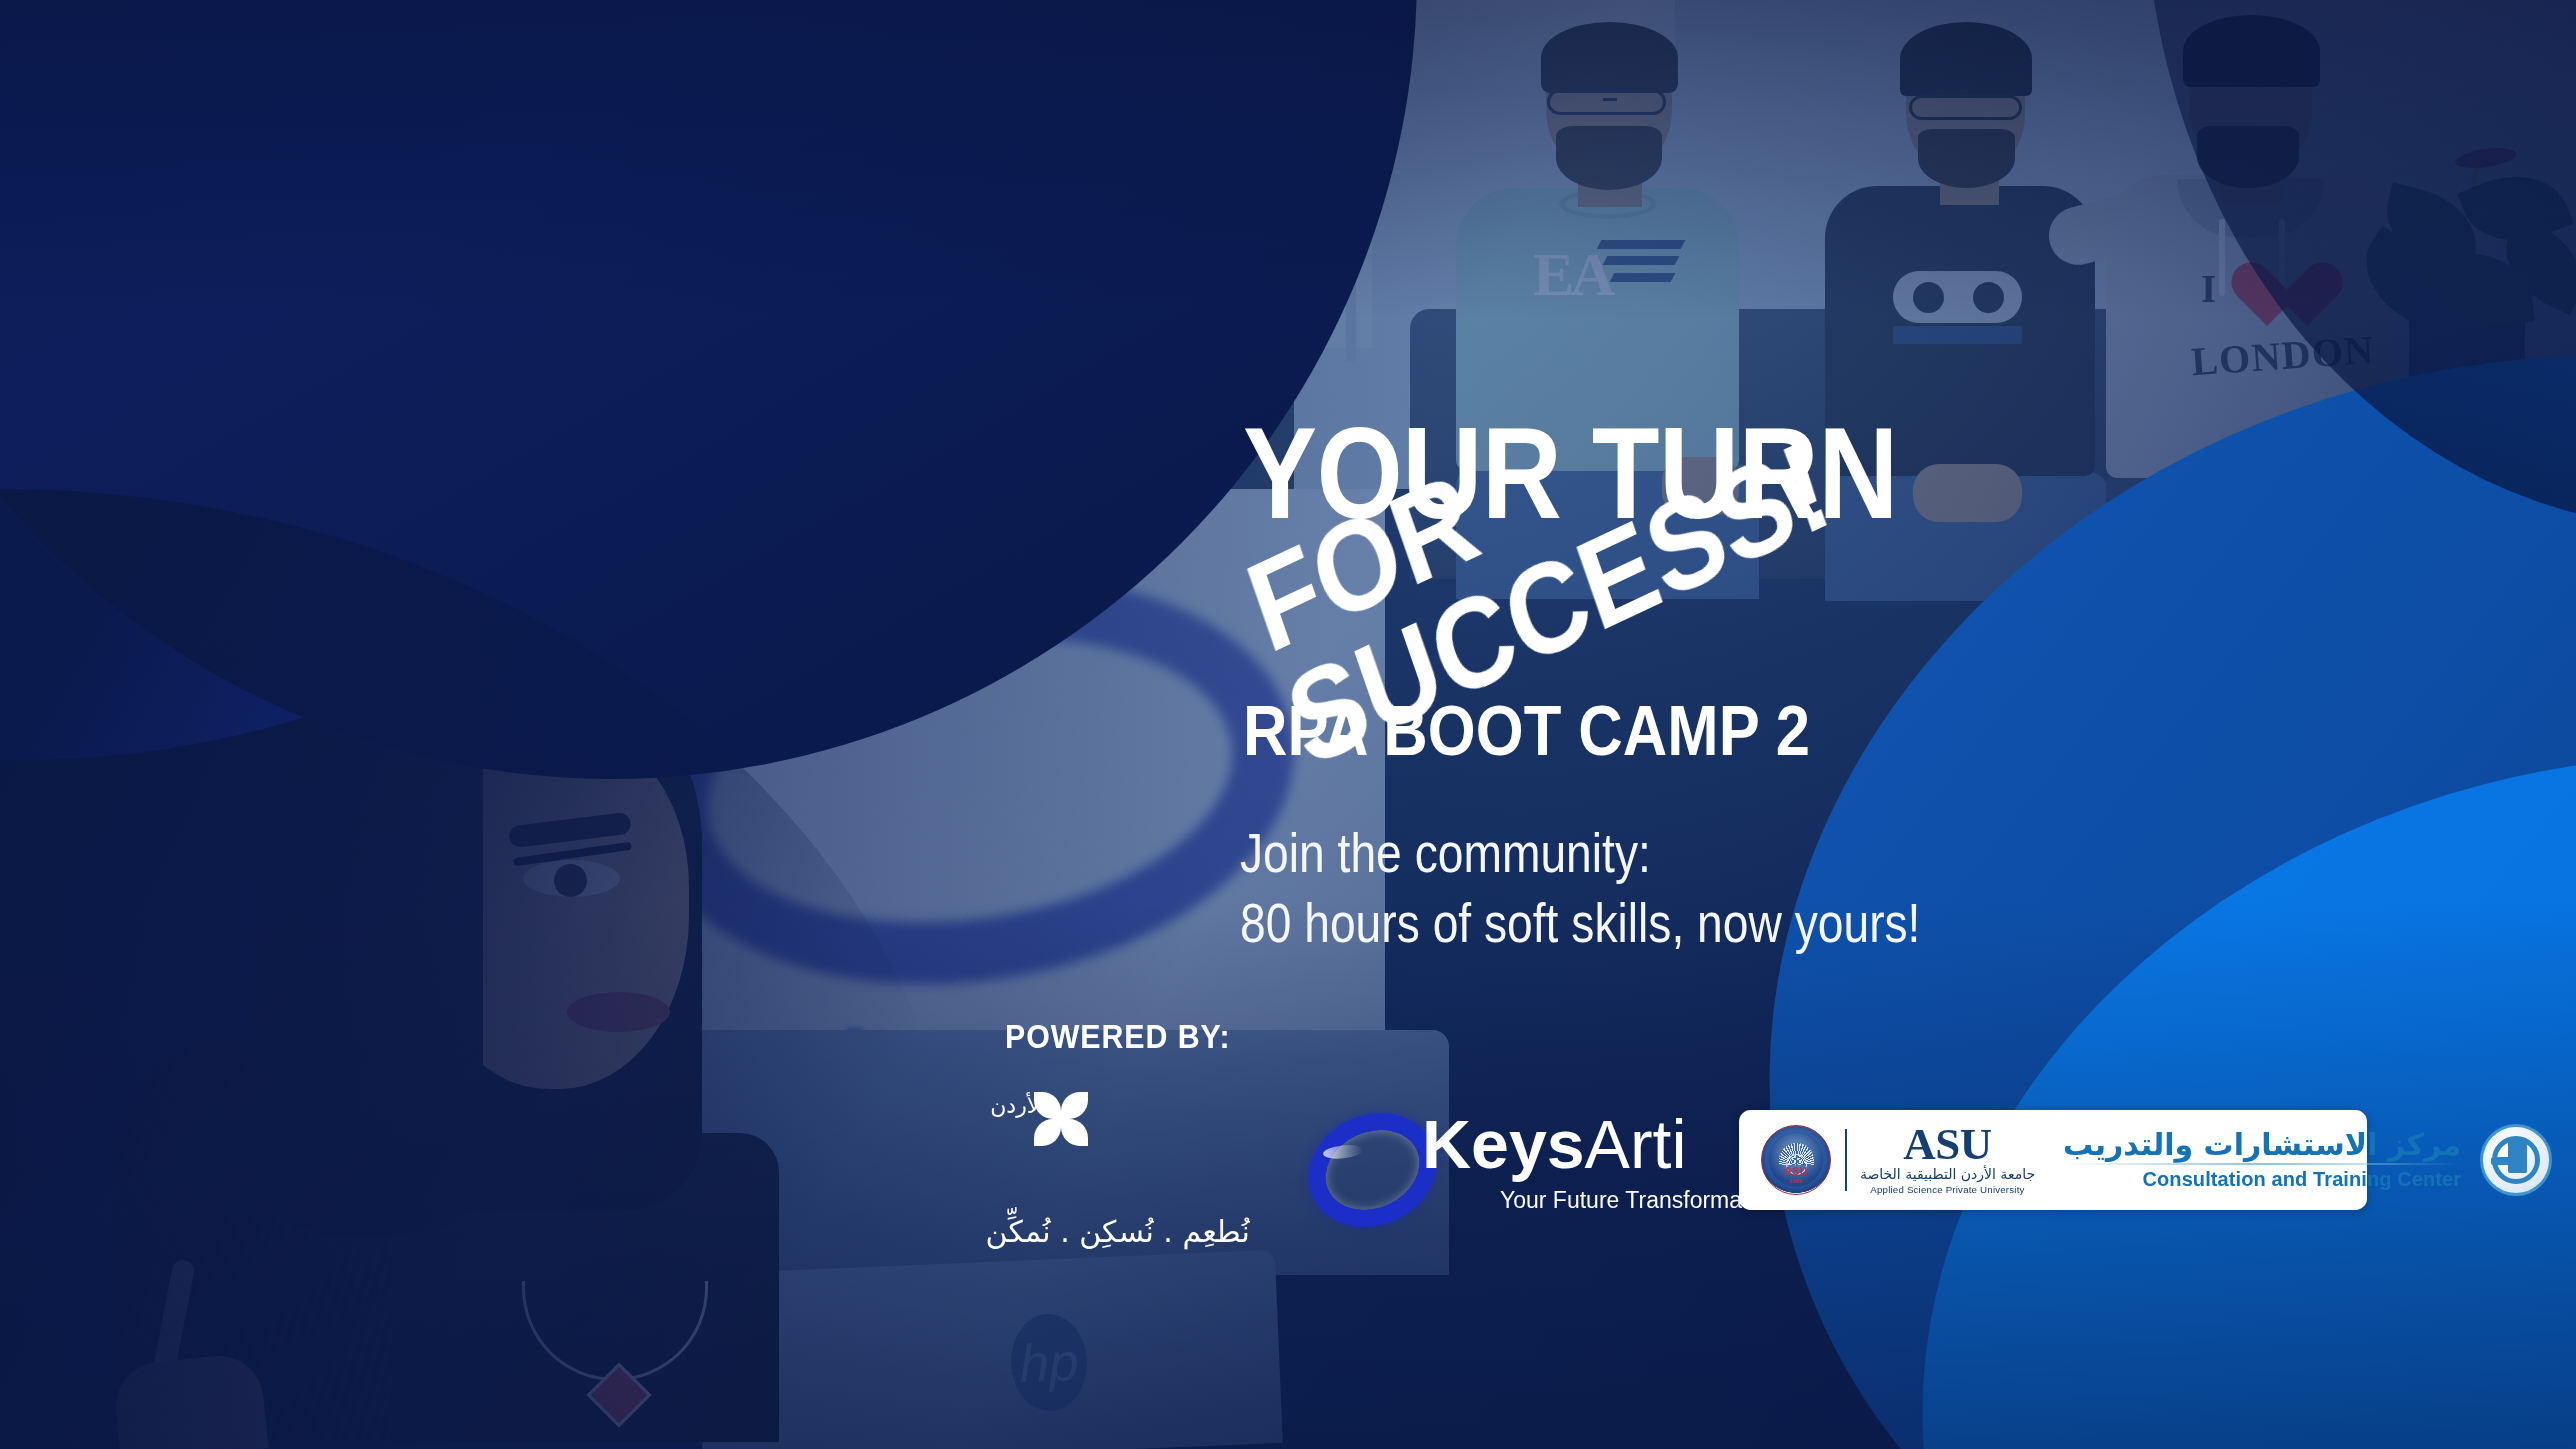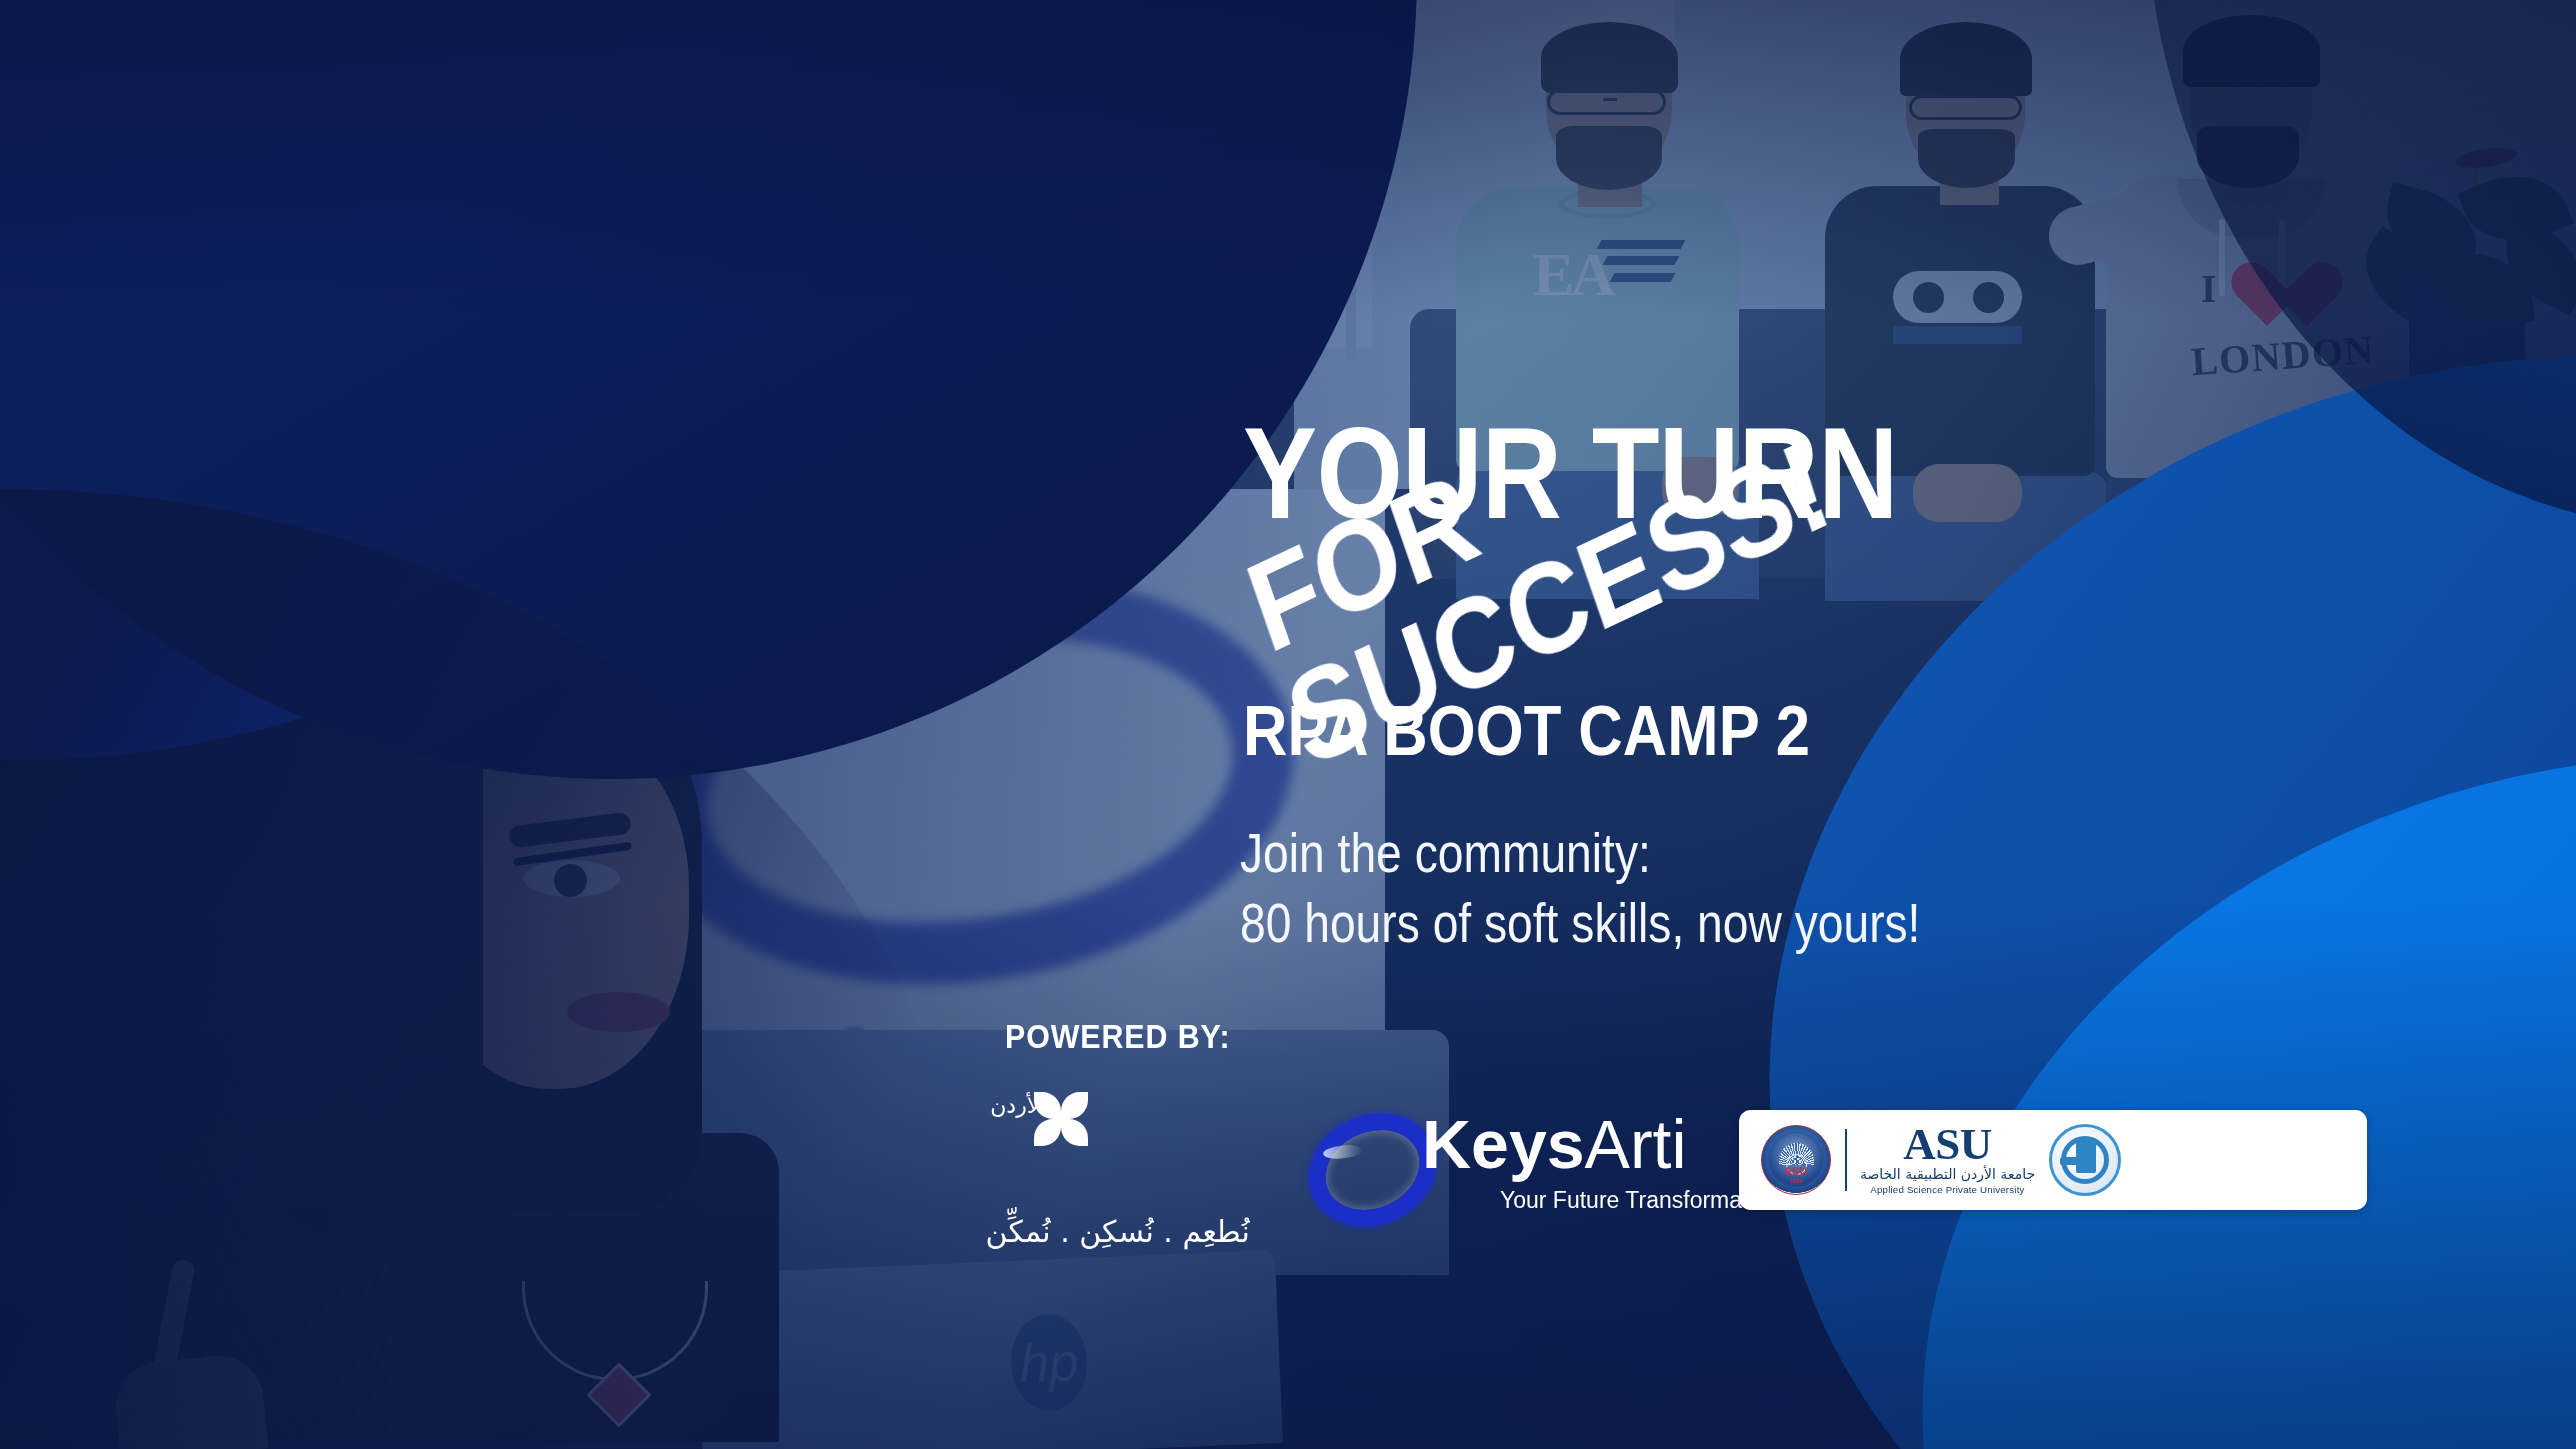--- a/index.html
+++ b/index.html
@@ -605,20 +605,25 @@
         <div class="atom"></div>
         <div class="abbr">ASU</div>
         <div class="yr">1989</div>
       </div>
       <div class="asu-div"></div>
       <div class="asu-txt">
         <div class="big">ASU</div>
         <div class="ar">جامعة الأردن التطبيقية الخاصة</div>
         <div class="en">Applied Science Private University</div>
       </div>
+      <div class="ctc">
+        <div class="ar">مركز الاستشارات والتدريب</div>
+        <div class="rule"></div>
+        <div class="en">Consultation and Training Center</div>
+      </div>
       <div class="ctc-mark">
         <div class="inner"></div>
       </div>
     </div>
 
   </div>
 </div>
 
 
 </body></html>

